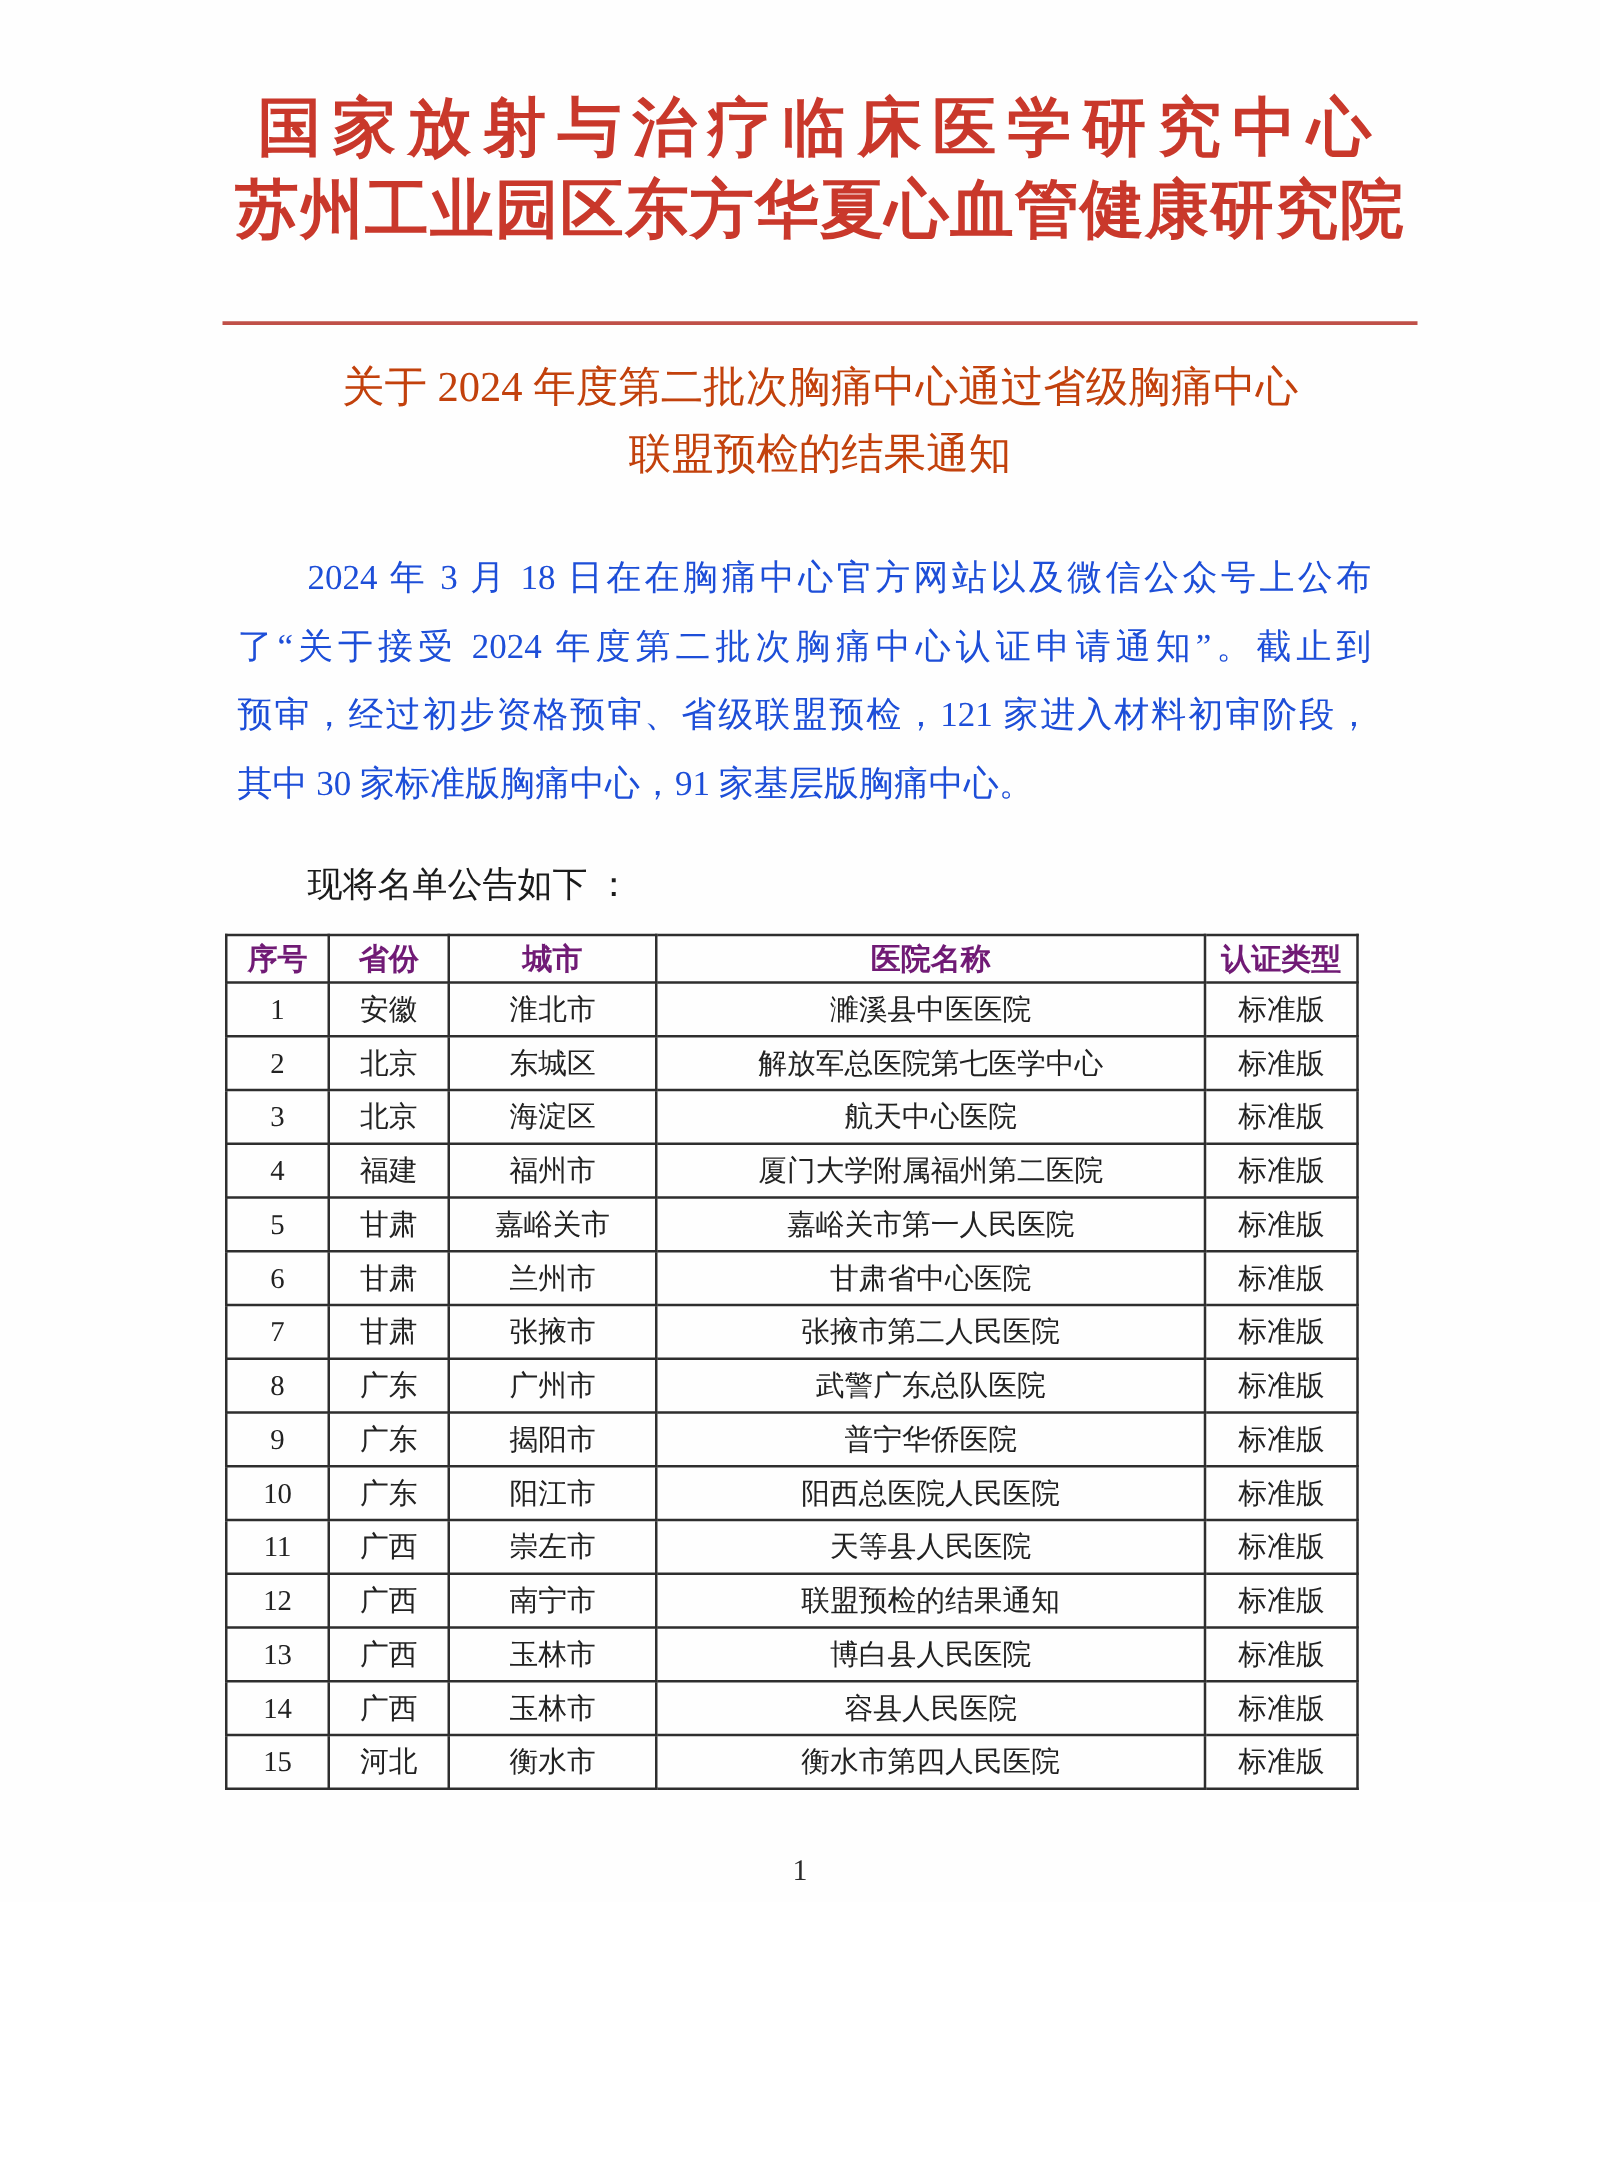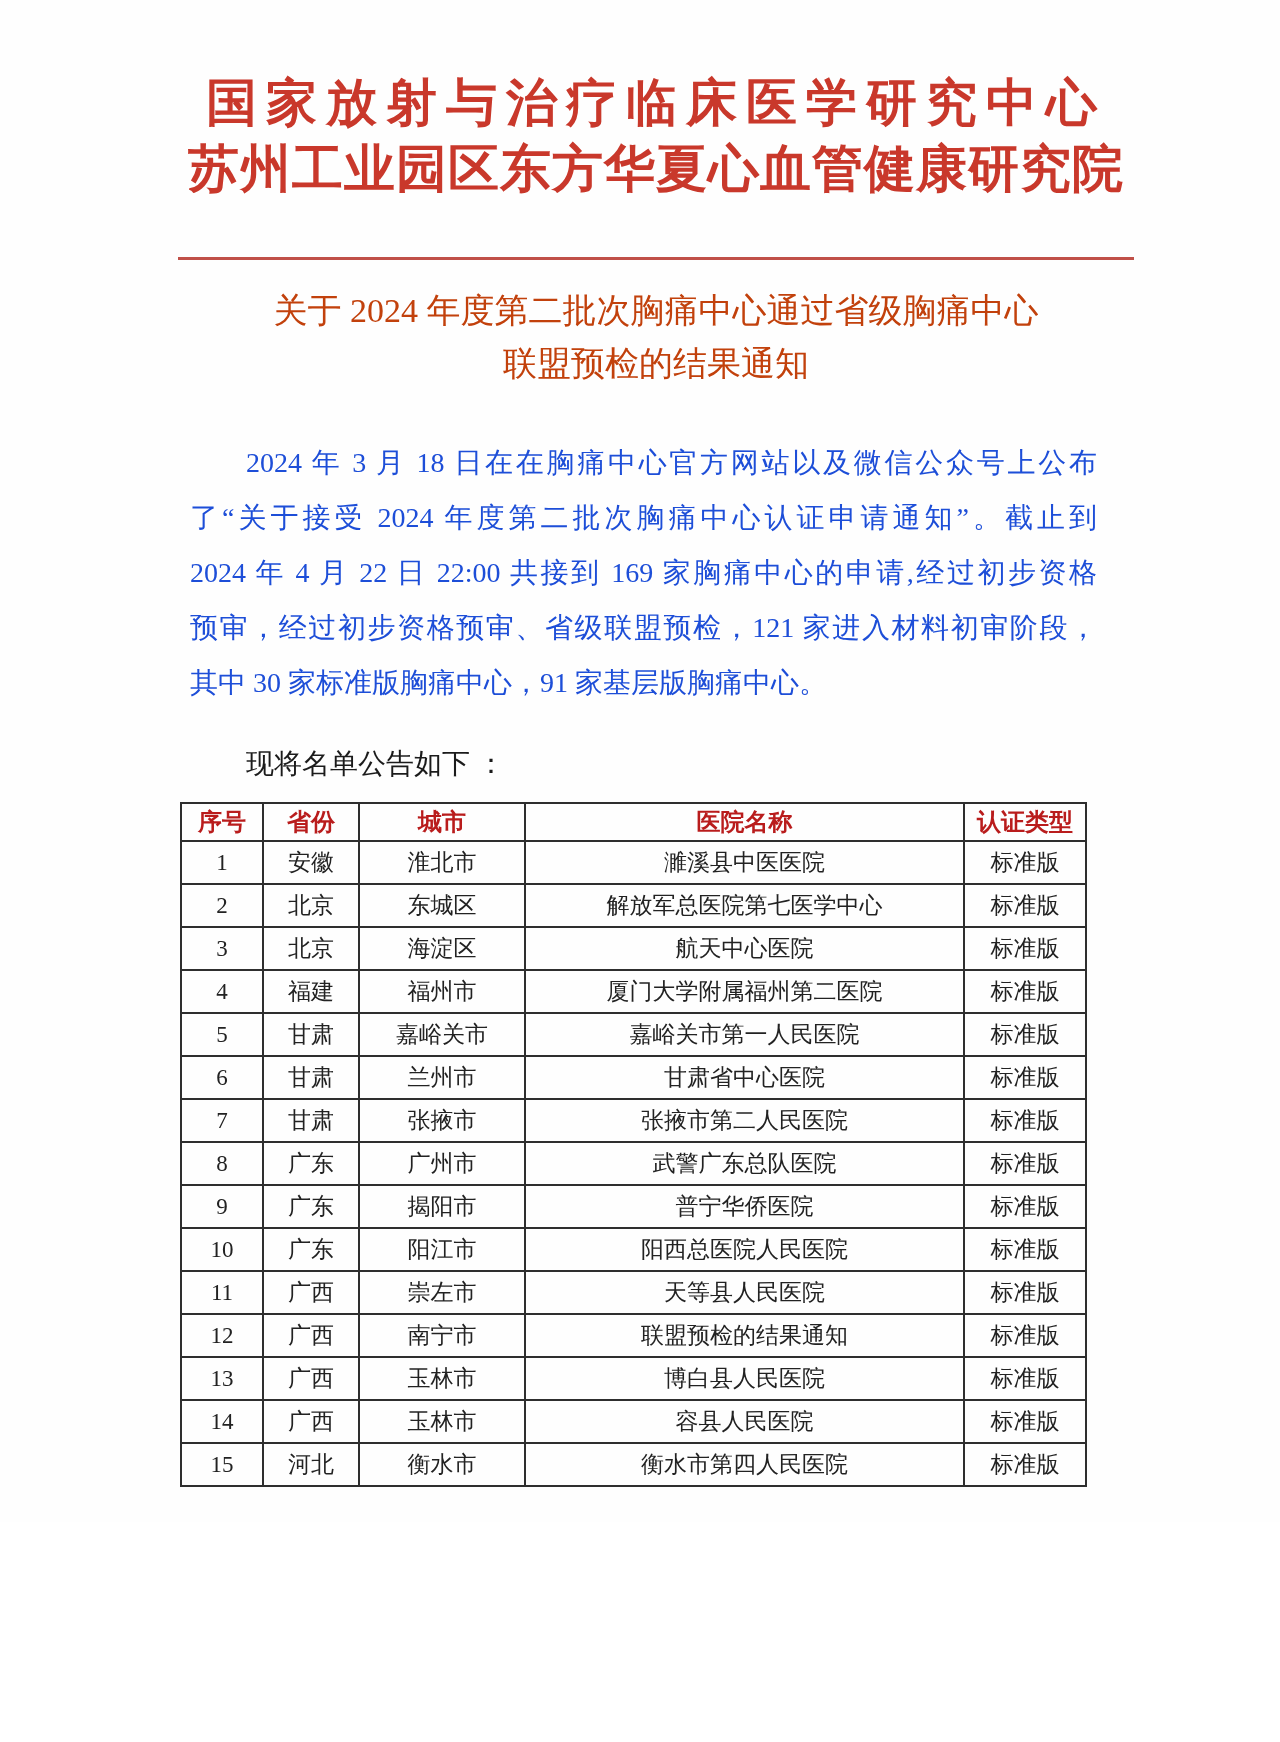--- a/index.html
+++ b/index.html
@@ -73,21 +73,21 @@
     text-align: center;
     vertical-align: middle;
     padding: 0 2px;
     overflow: hidden;
     white-space: nowrap;
   }
   table.roster th {
     height: 36px;
     font-size: 24px;
     font-weight: bold;
-    color: #b91c1c;
+    color: #701a75;
   }
   table.roster td {
     height: 41px;
     font-size: 23px;
     font-weight: normal;
     color: #222222;
   }
   
   .page-number {
     margin-top: 52px;
@@ -109,21 +109,20 @@
   <div class="red-rule"></div>
 
   <h1 class="title" style="margin:24px 0 0 178px;">
     <div>关于 2024 年度第二批次胸痛中心通过省级胸痛中心</div>
     <div>联盟预检的结果通知</div>
   </h1>
 
   <div class="bodytext">
     <p class="just indent">2024 年 3 月 18 日在在胸痛中心官方网站以及微信公众号上公布</p>
     <p class="just">了“关于接受 2024 年度第二批次胸痛中心认证申请通知”。截止到</p>
-    <p class="just">2024 年 4 月 22 日 22:00 共接到 169 家胸痛中心的申请,经过初步资格</p>
     <p class="just">预审，经过初步资格预审、省级联盟预检，121 家进入材料初审阶段，</p>
     <p>其中 30 家标准版胸痛中心，91 家基层版胸痛中心。</p>
   </div>
 
   <p class="list-intro">现将名单公告如下 ：</p>
 
   <table class="roster">
     <colgroup>
       <col style="width:82px">
         <col style="width:96px">

